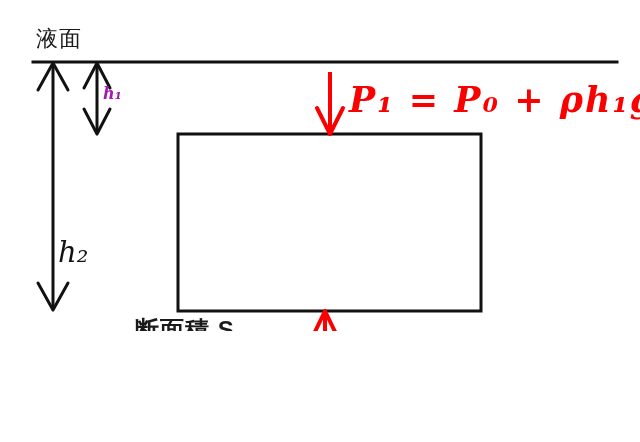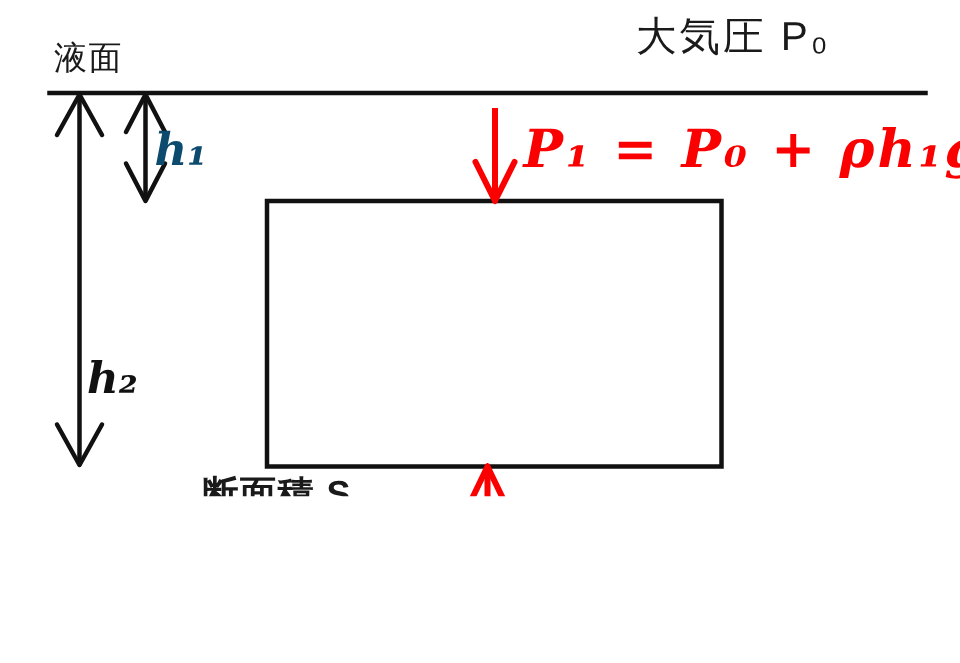--- a/index.html
+++ b/index.html
@@ -46,34 +46,34 @@
     left: 135px;
     top: 318px;
     font-size: 24px;
     color: #1a1a1a;
     letter-spacing: 1px;
     font-weight: bold;
   }
   .lbl-h1 {
     left: 103px;
     top: 86px;
-    font-size: 30px;
-    color: #0c4a6e;
+    font-size: 16px;
+    color: #a21caf;
     font-style: italic;
     font-family: "DejaVu Serif", serif;
     font-weight: bold;
   }
   .lbl-h2 {
     left: 58px;
     top: 238px;
     font-size: 29px;
     color: #111111;
     font-style: italic;
     font-family: "DejaVu Serif", serif;
-    font-weight: bold;
+    font-weight: normal;
   }
   
   .formula {
     position: absolute;
     white-space: nowrap;
     color: #fb0000;
     font-family: "DejaVu Serif", serif;
     font-style: italic;
     font-weight: bold;
     line-height: 1;
@@ -123,21 +123,20 @@
     </g>
 
     <g>
       <line x1="325" y1="380" x2="325" y2="314" stroke="#fb0000" stroke-width="4"></line>
       <path d="M 325 311 L 312 338 M 325 311 L 338 338" stroke="#fb0000" stroke-width="4" fill="none" stroke-linecap="round"></path>
     </g>
   </svg>
 
   <div class="label lbl-surface">液面</div>
 
-  <div class="label lbl-atm">大気圧 P₀</div>
 
   <div class="label lbl-h1">h₁</div>
 
   <div class="label lbl-h2">h₂</div>
 
   <div class="label lbl-area">断面積 S</div>
 
   <div class="formula formula-top">P₁ = P₀ + ρh₁g</div>
 
   <div class="formula formula-bottom">P₂ = P₀ + ρh₂g</div>

